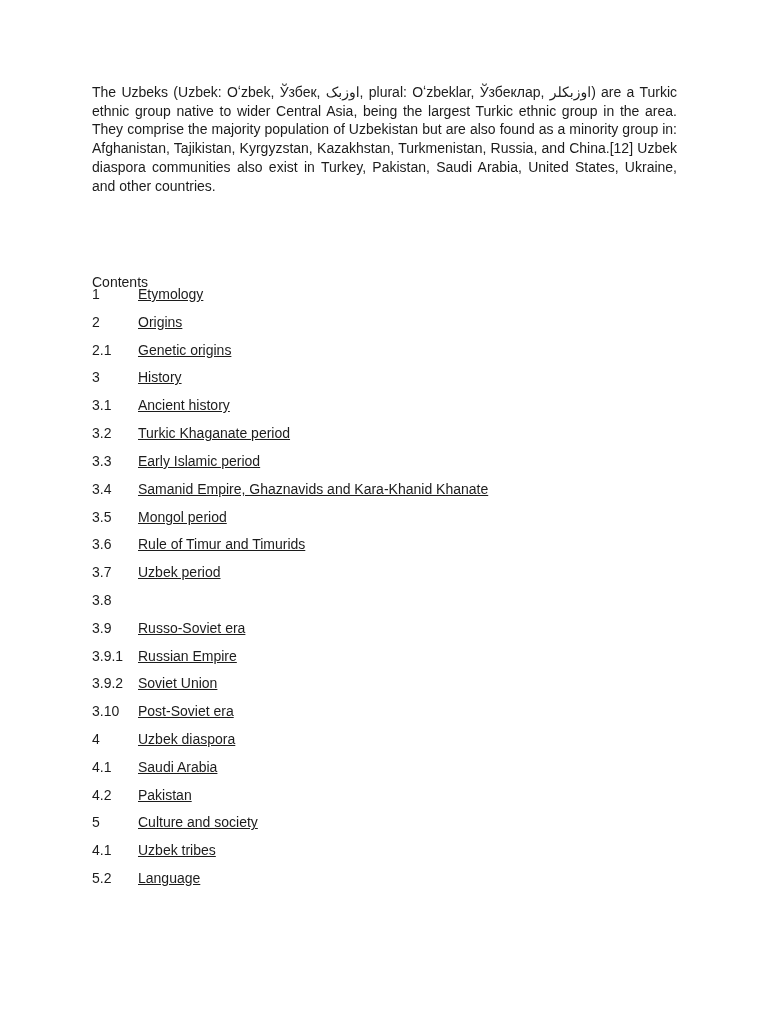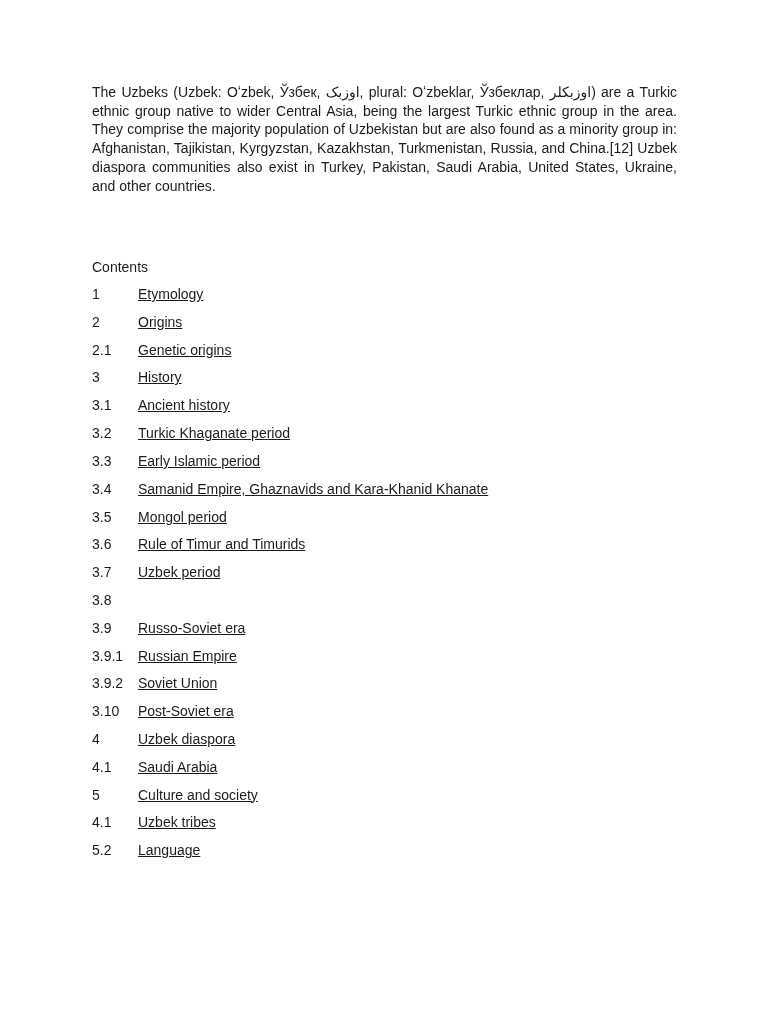--- a/index.html
+++ b/index.html
@@ -28,21 +28,21 @@
     top: 83px;
     width: 585px;
     margin: 0;
     font-size: 14px;
     line-height: 18.7px;
     text-align: justify;
   }
   .contents-heading {
     position: absolute;
     left: 92px;
-    top: 258px;
+    top: 273px;
     font-size: 14px;
     line-height: 18.7px;
   }
   .toc {
     position: absolute;
     left: 92px;
     top: 281px;
     width: 585px;
   }
   .toc-row {
@@ -135,20 +135,24 @@
       </div>
       <div class="toc-row">
         <span class="toc-num">4</span>
         <span class="toc-title">Uzbek diaspora</span>
       </div>
       <div class="toc-row">
         <span class="toc-num">4.1</span>
         <span class="toc-title">Saudi Arabia</span>
       </div>
       <div class="toc-row">
+        <span class="toc-num">4.2</span>
+        <span class="toc-title">Pakistan</span>
+      </div>
+      <div class="toc-row">
         <span class="toc-num">5</span>
         <span class="toc-title">Culture and society</span>
       </div>
       <div class="toc-row">
         <span class="toc-num">4.1</span>
         <span class="toc-title">Uzbek tribes</span>
       </div>
       <div class="toc-row">
         <span class="toc-num">5.2</span>
         <span class="toc-title">Language</span>

